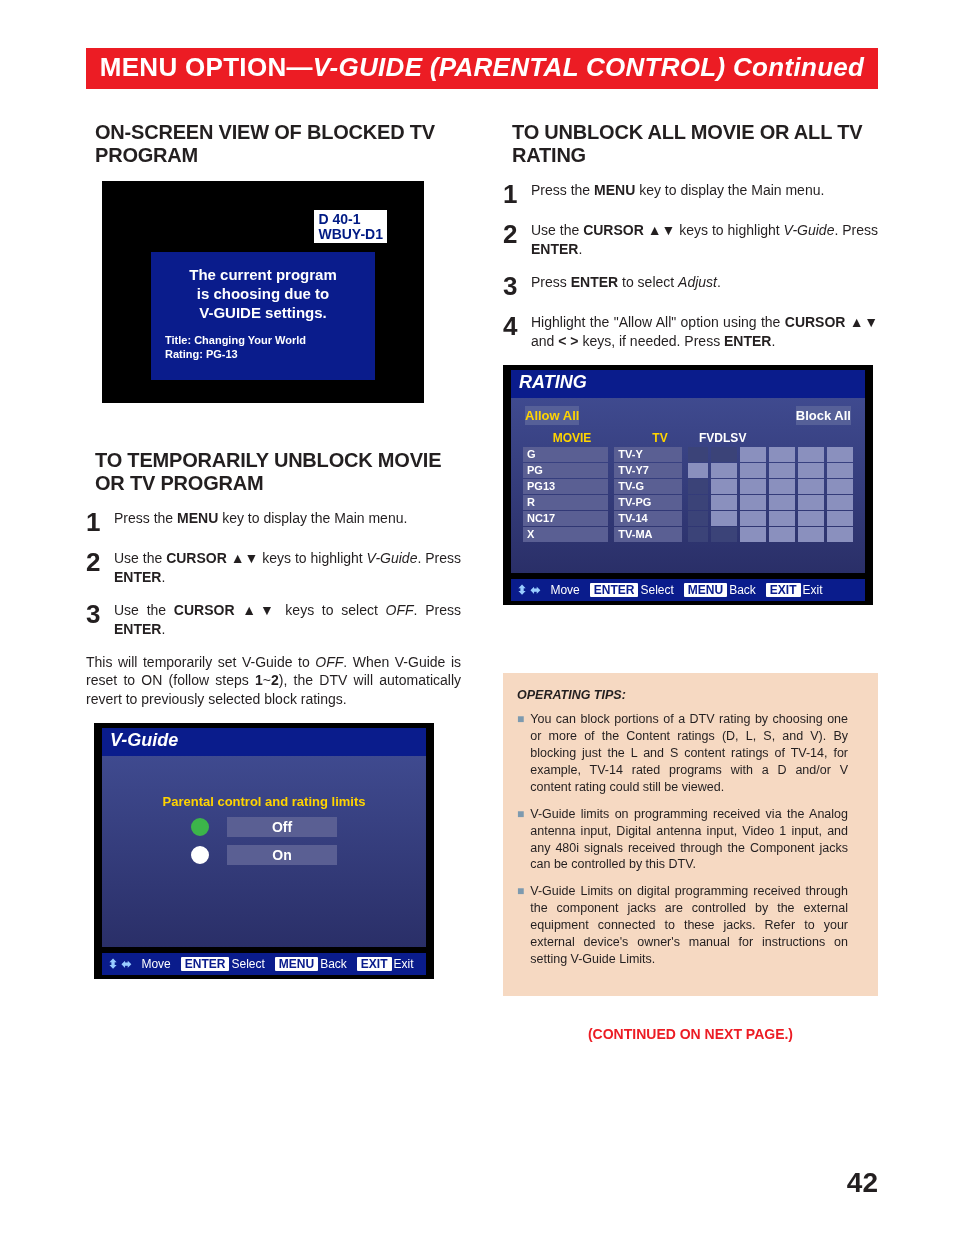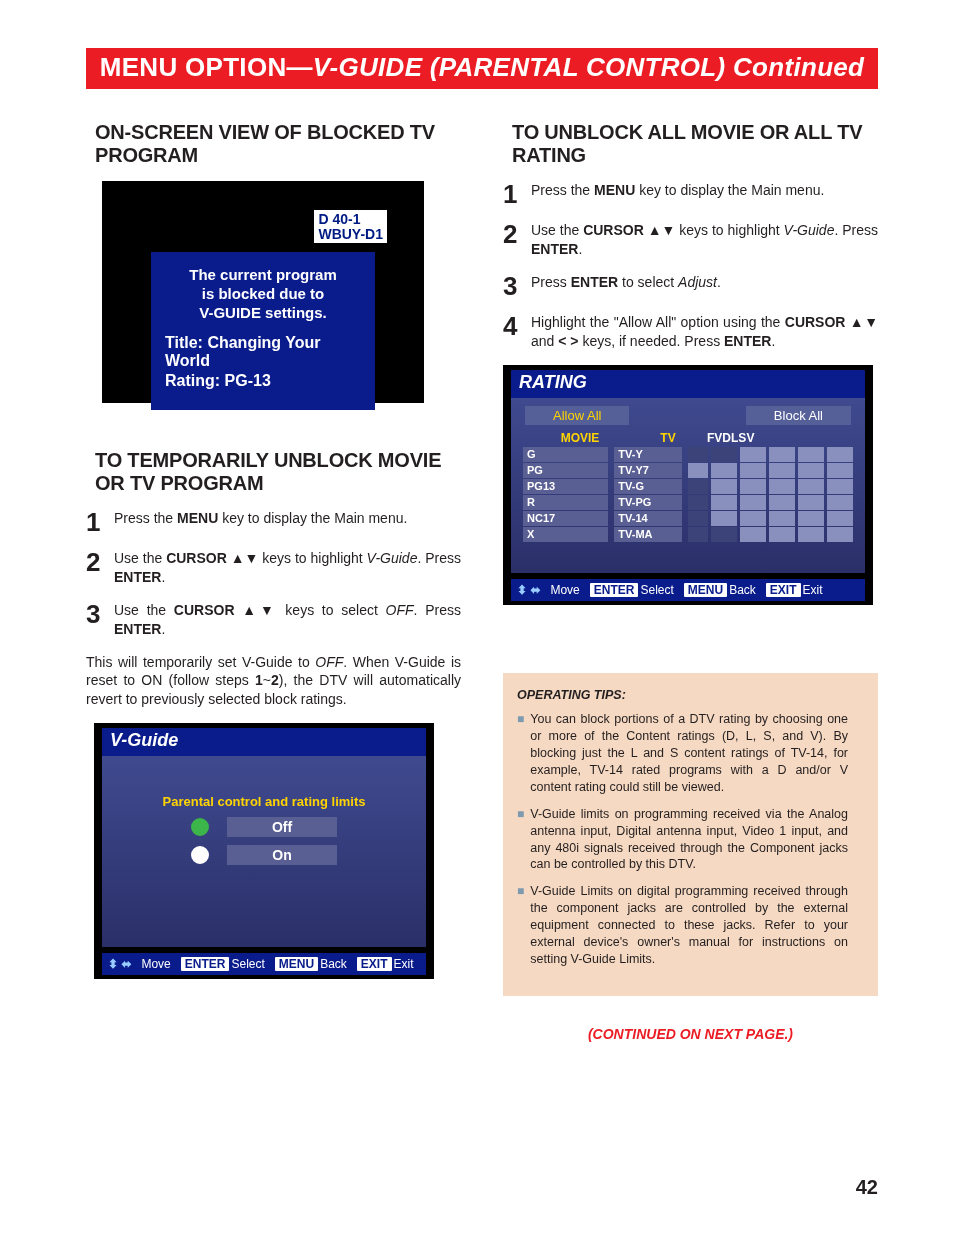--- a/index.html
+++ b/index.html
@@ -62,21 +62,21 @@
     font-weight: 800; font-size: 14px; 
     padding: 2px 4px; line-height: 1.05;
   }
   .scr1 .dialog {
     position: absolute; left: 48px; right: 48px; top: 70px;
     background: #0a1c8c;
     color: #fff;
     padding: 14px 8px 20px 8px;
   }
   .scr1 .dialog .msg { font-weight: 600; text-align: center; font-size: 15px; line-height: 1.25; }
-  .scr1 .dialog .meta { margin-top: 12px; font-weight: 600; font-size: 16px; text-align: left; padding-left: 6px; }
+  .scr1 .dialog .meta { margin-top: 12px; font-weight: 600; font-size: 11px; text-align: left; padding-left: 6px; }
 
   
   .scr2 {
     width: 340px; height: 256px;
     background: #000;
     position: relative;
     margin: 12px 0 0 8px;
   }
   .scr2 .titlebar, .scr3 .titlebar {
     position: absolute; left: 8px; right: 8px; top: 5px;
@@ -121,27 +121,27 @@
   .scr3 {
     width: 370px; height: 240px;
     background: #000; position: relative;
     margin-top: 14px;
   }
   .scr3 .topbtns {
     display: flex; justify-content: space-between;
     padding: 8px 14px 0 14px;
   }
   .scr3 .topbtns .tb {
-    background: #566098; color: #fff; font-weight: 400; font-size: 13px;
-    padding: 2px 28px;
+    background: #566098; color: #fff; font-weight: 700; font-size: 13px;
+    padding: 2px 0;
   }
   .scr3 .topbtns .tb.allow { color: #ffd400; }
   .scr3 .headrow {
     display: flex; padding: 6px 12px 2px 12px;
-    color: #ffd400; font-weight: 800; font-size: 12px; margin-left: 8px;
+    color: #ffd400; font-weight: 800; font-size: 12px;
   }
   .scr3 .headrow .h1 { width: 98px; text-align:center; }
   .scr3 .headrow .h2 { width: 78px; text-align:center; }
   .scr3 .headrow .h3 { flex:1; display:flex; justify-content:flex-start; color:#fff; }
   .scr3 .grid { padding: 0 12px; }
   .scr3 .grow { display: flex; align-items: center; margin-bottom: 1px; }
   .scr3 .grow .cell {
     background: #5a5f93; color: #fff; font-weight: 800; font-size: 11px;
     height: 15px; line-height: 15px; padding-left: 4px;
   }
@@ -155,23 +155,23 @@
   .tips {
     background: #f6d9c2;
     padding: 14px 30px 18px 14px;
     font-size: 12.5px; line-height: 1.35;
     margin-top: 68px;
   }
   .tips .ttl { font-weight: 800; font-style: italic; margin-bottom: 8px; }
   .tips .bul { display: flex; margin-bottom: 10px; text-align: justify; }
   .tips .bul .sq { color: #7d9aaf; margin-right: 6px; font-size: 12px; }
 
-  .continue { color: #ec1c24; font-weight: 800; font-style: italic; text-align: center; margin-top: 30px; font-size: 14px; }
-
-  .pagenum { position: absolute; right: 76px; bottom: 36px; font-weight: 800; font-size: 20px; }
+  .continue { color: #ec1c24; font-weight: 800; text-align: center; margin-top: 30px; font-size: 14px; }
+
+  .pagenum { position: absolute; right: 76px; bottom: 36px; font-weight: 800; font-size: 28px; }
 </style>
 </head>
 <body>
 
 <div class="page">
   <div class="banner">
     <span class="pre">MENU OPTION—</span><span>V-GUIDE  (PARENTAL CONTROL) Continued</span>
   </div>
 
   <div class="columns">
@@ -180,21 +180,21 @@
       <h2>ON-SCREEN VIEW OF BLOCKED TV PROGRAM</h2>
 
       <div class="scr1">
         <div class="badge">
           <div>D 40-1</div>
           <div>WBUY-D1</div>
         </div>
         <div class="dialog">
           <div class="msg">
             <div>The current program</div>
-            <div>is blocked due to</div>
+            <div>is choosing due to</div>
             <div>V-GUIDE settings.</div>
           </div>
           <div class="meta">Title: Changing Your World</div>
           <div class="meta" style="margin-top:2px">Rating: PG-13</div>
         </div>
       </div>
 
       <h2>TO TEMPORARILY UNBLOCK MOVIE OR TV PROGRAM</h2>
       <div id="left-steps">
           <div class="step">

